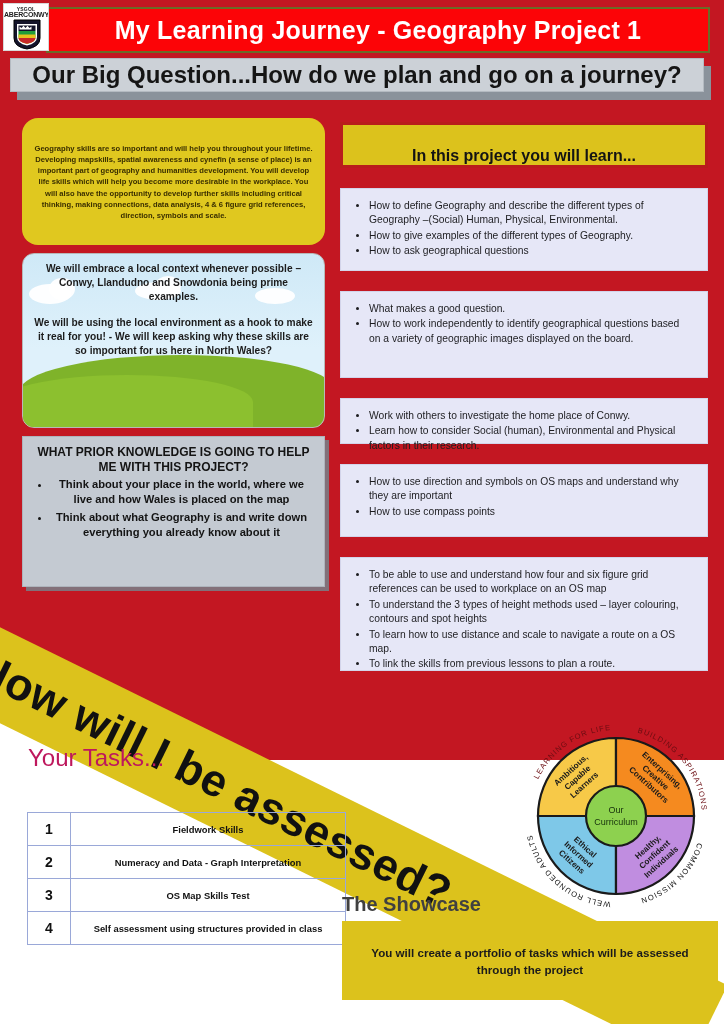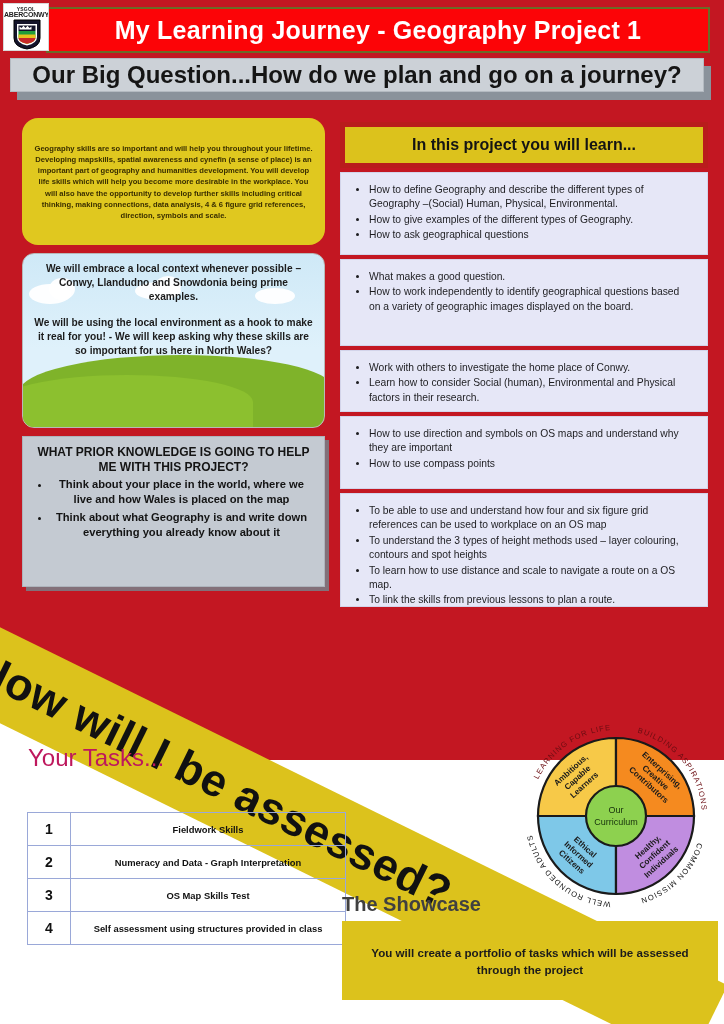--- a/index.html
+++ b/index.html
@@ -93,33 +93,33 @@
     padding:8px 12px;
     box-shadow:4px 4px 0 0 rgba(120,128,136,.85);
   }
   .prior-box .ph{font-size:12px;font-weight:bold;color:#141414;text-align:center;line-height:15px;margin:0;}
   .prior-box ul{margin:2px 0 0 0;padding:0 0 0 16px;}
   .prior-box li{font-size:11.2px;line-height:15.4px;font-weight:bold;color:#141414;text-align:center;margin-bottom:2px;}
 
   
   .col-right{position:absolute;left:340px;top:122px;width:368px;}
   .learn-head{
-    width:368px;height:46px;background:#dcc21c;border:5px solid #b91c1c;box-sizing:border-box;
-    display:flex;align-items:center;justify-content:center;
+    width:368px;height:46px;background:#dcc21c;border:3px solid #b91c1c;box-sizing:border-box;
+    display:flex;align-items:flex-end;justify-content:center;
   }
   .learn-head .t{font-size:16px;font-weight:bold;color:#141414;}
   .learn-box{
     width:368px;background:#e6e7f7;border:1px solid #d3d4ea;box-sizing:border-box;
-    margin-top:4px;padding:10px 10px 10px 4px;
+    margin-top:20px;padding:10px 10px 10px 4px;
   }
   .learn-box ul{margin:0;padding:0 6px 0 24px;}
   .learn-box li{font-size:10.3px;line-height:14.4px;color:#1d1d20;margin-bottom:1px;}
   .lb1{height:83px;}
   .lb2{height:87px;}
-  .lb3{height:62px;}
+  .lb3{height:46px;}
   .lb4{height:73px;}
   .lb5{height:114px;}
 
   
   .diag{
     position:absolute;left:-80px;top:588px;width:900px;height:86px;
     background:#dcc21c;
     transform:rotate(26.2deg);
     transform-origin:0 0;
     display:flex;align-items:center;

